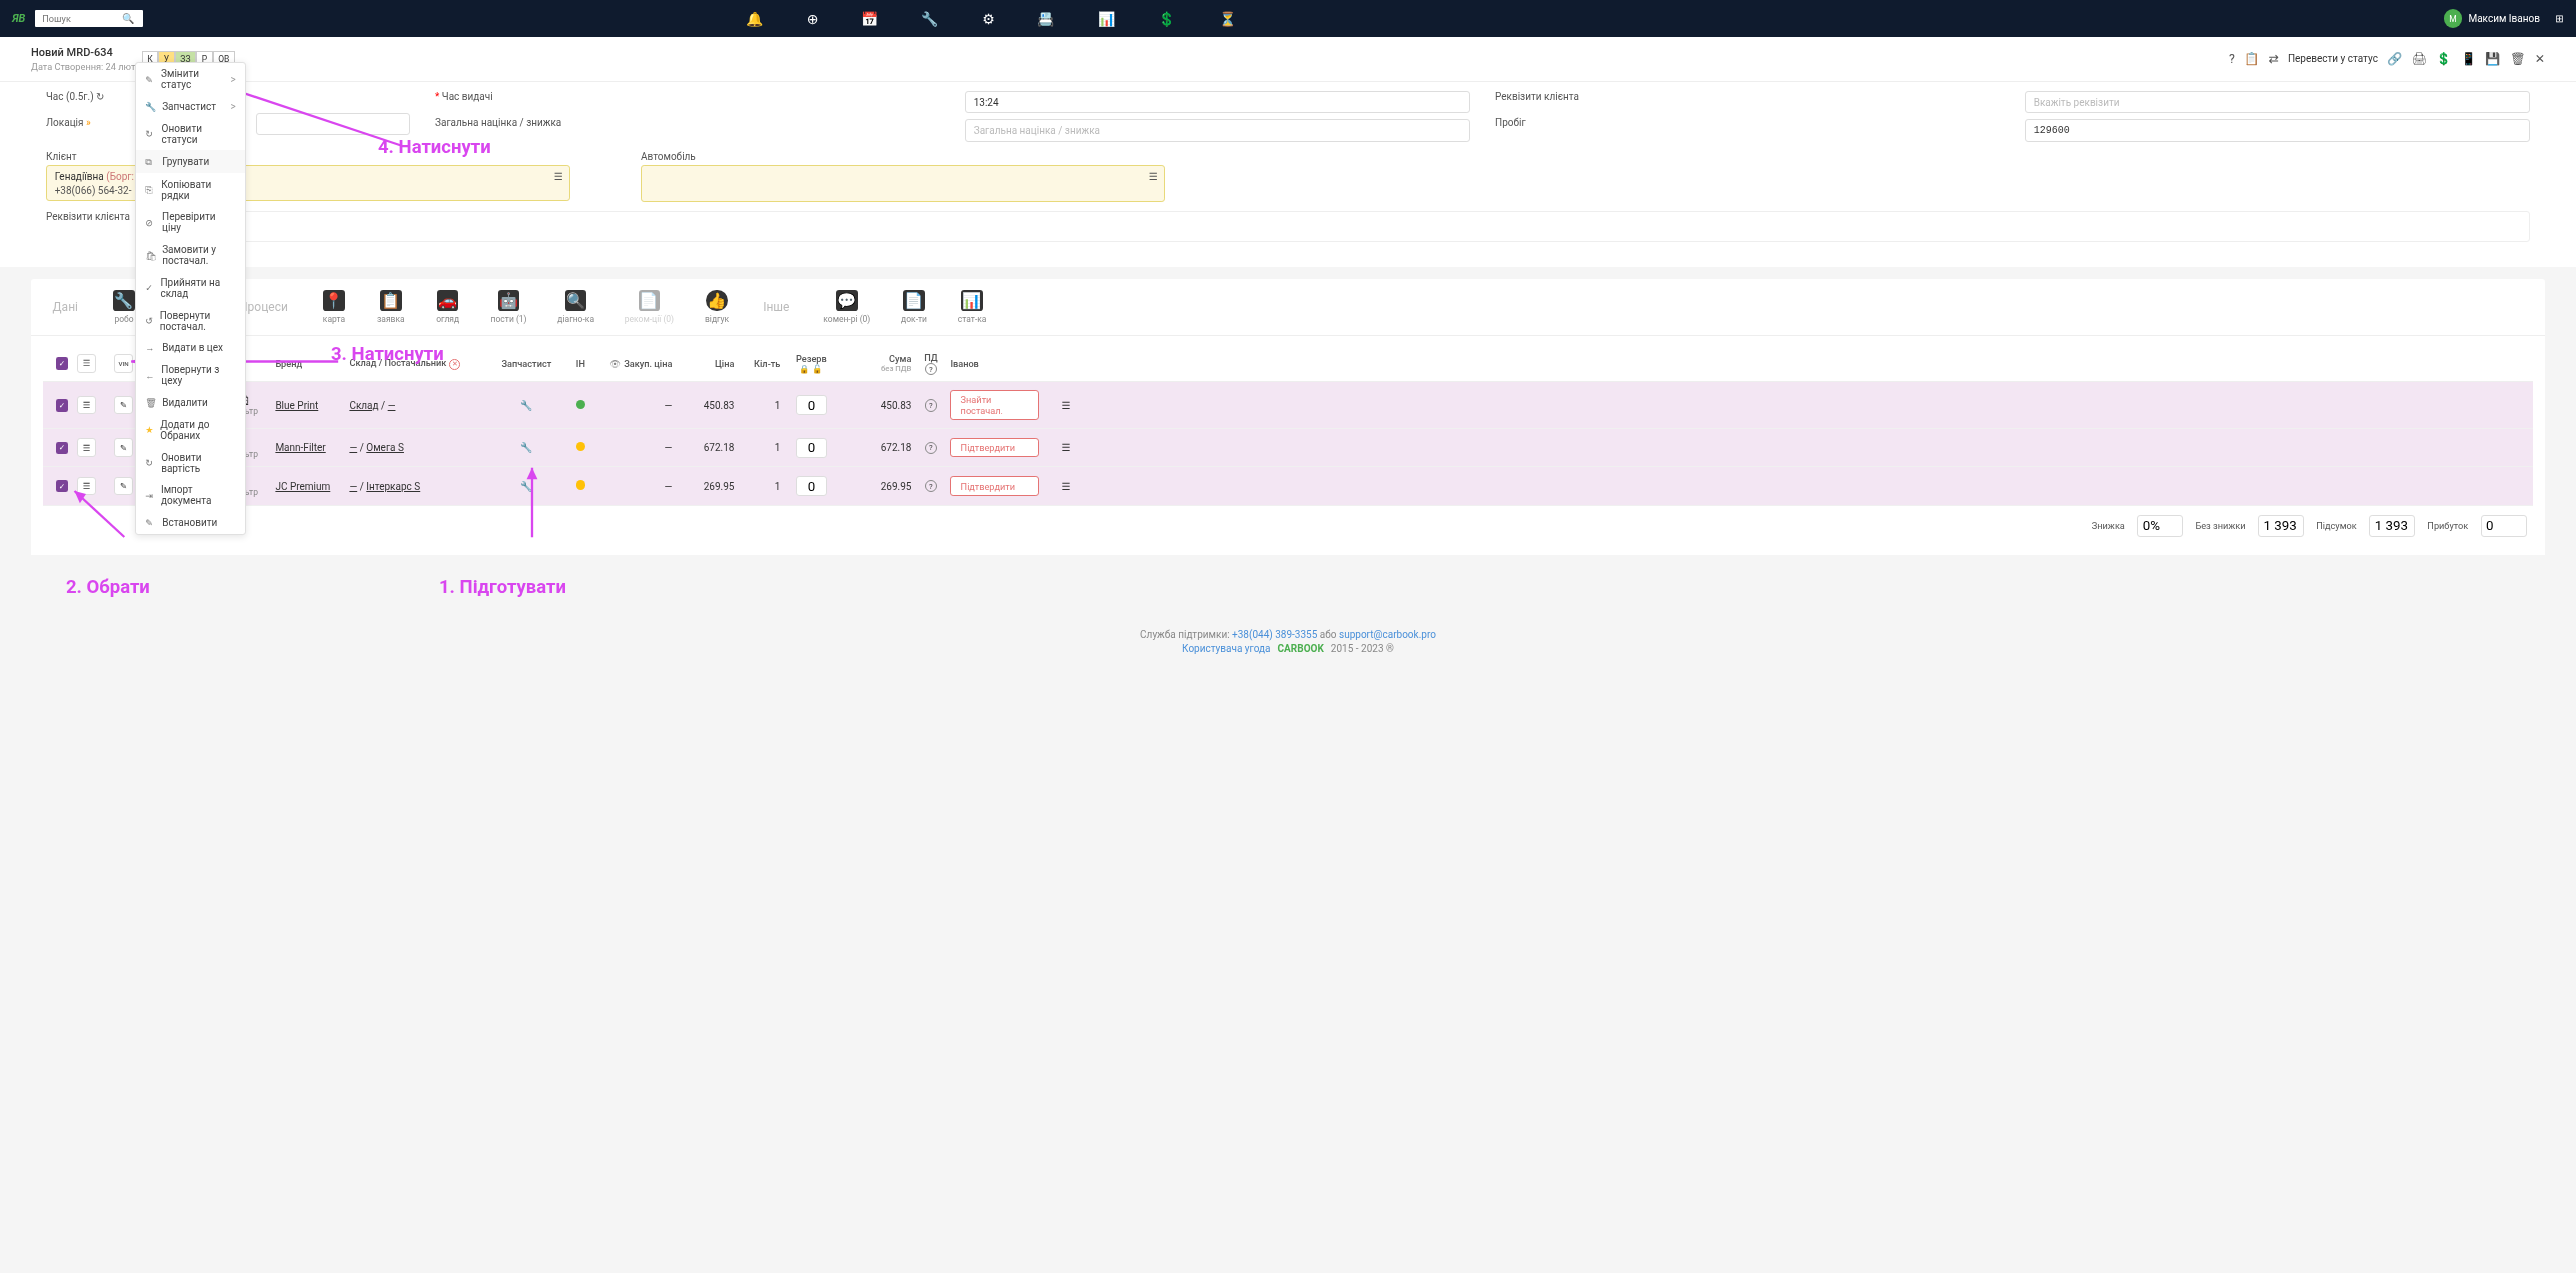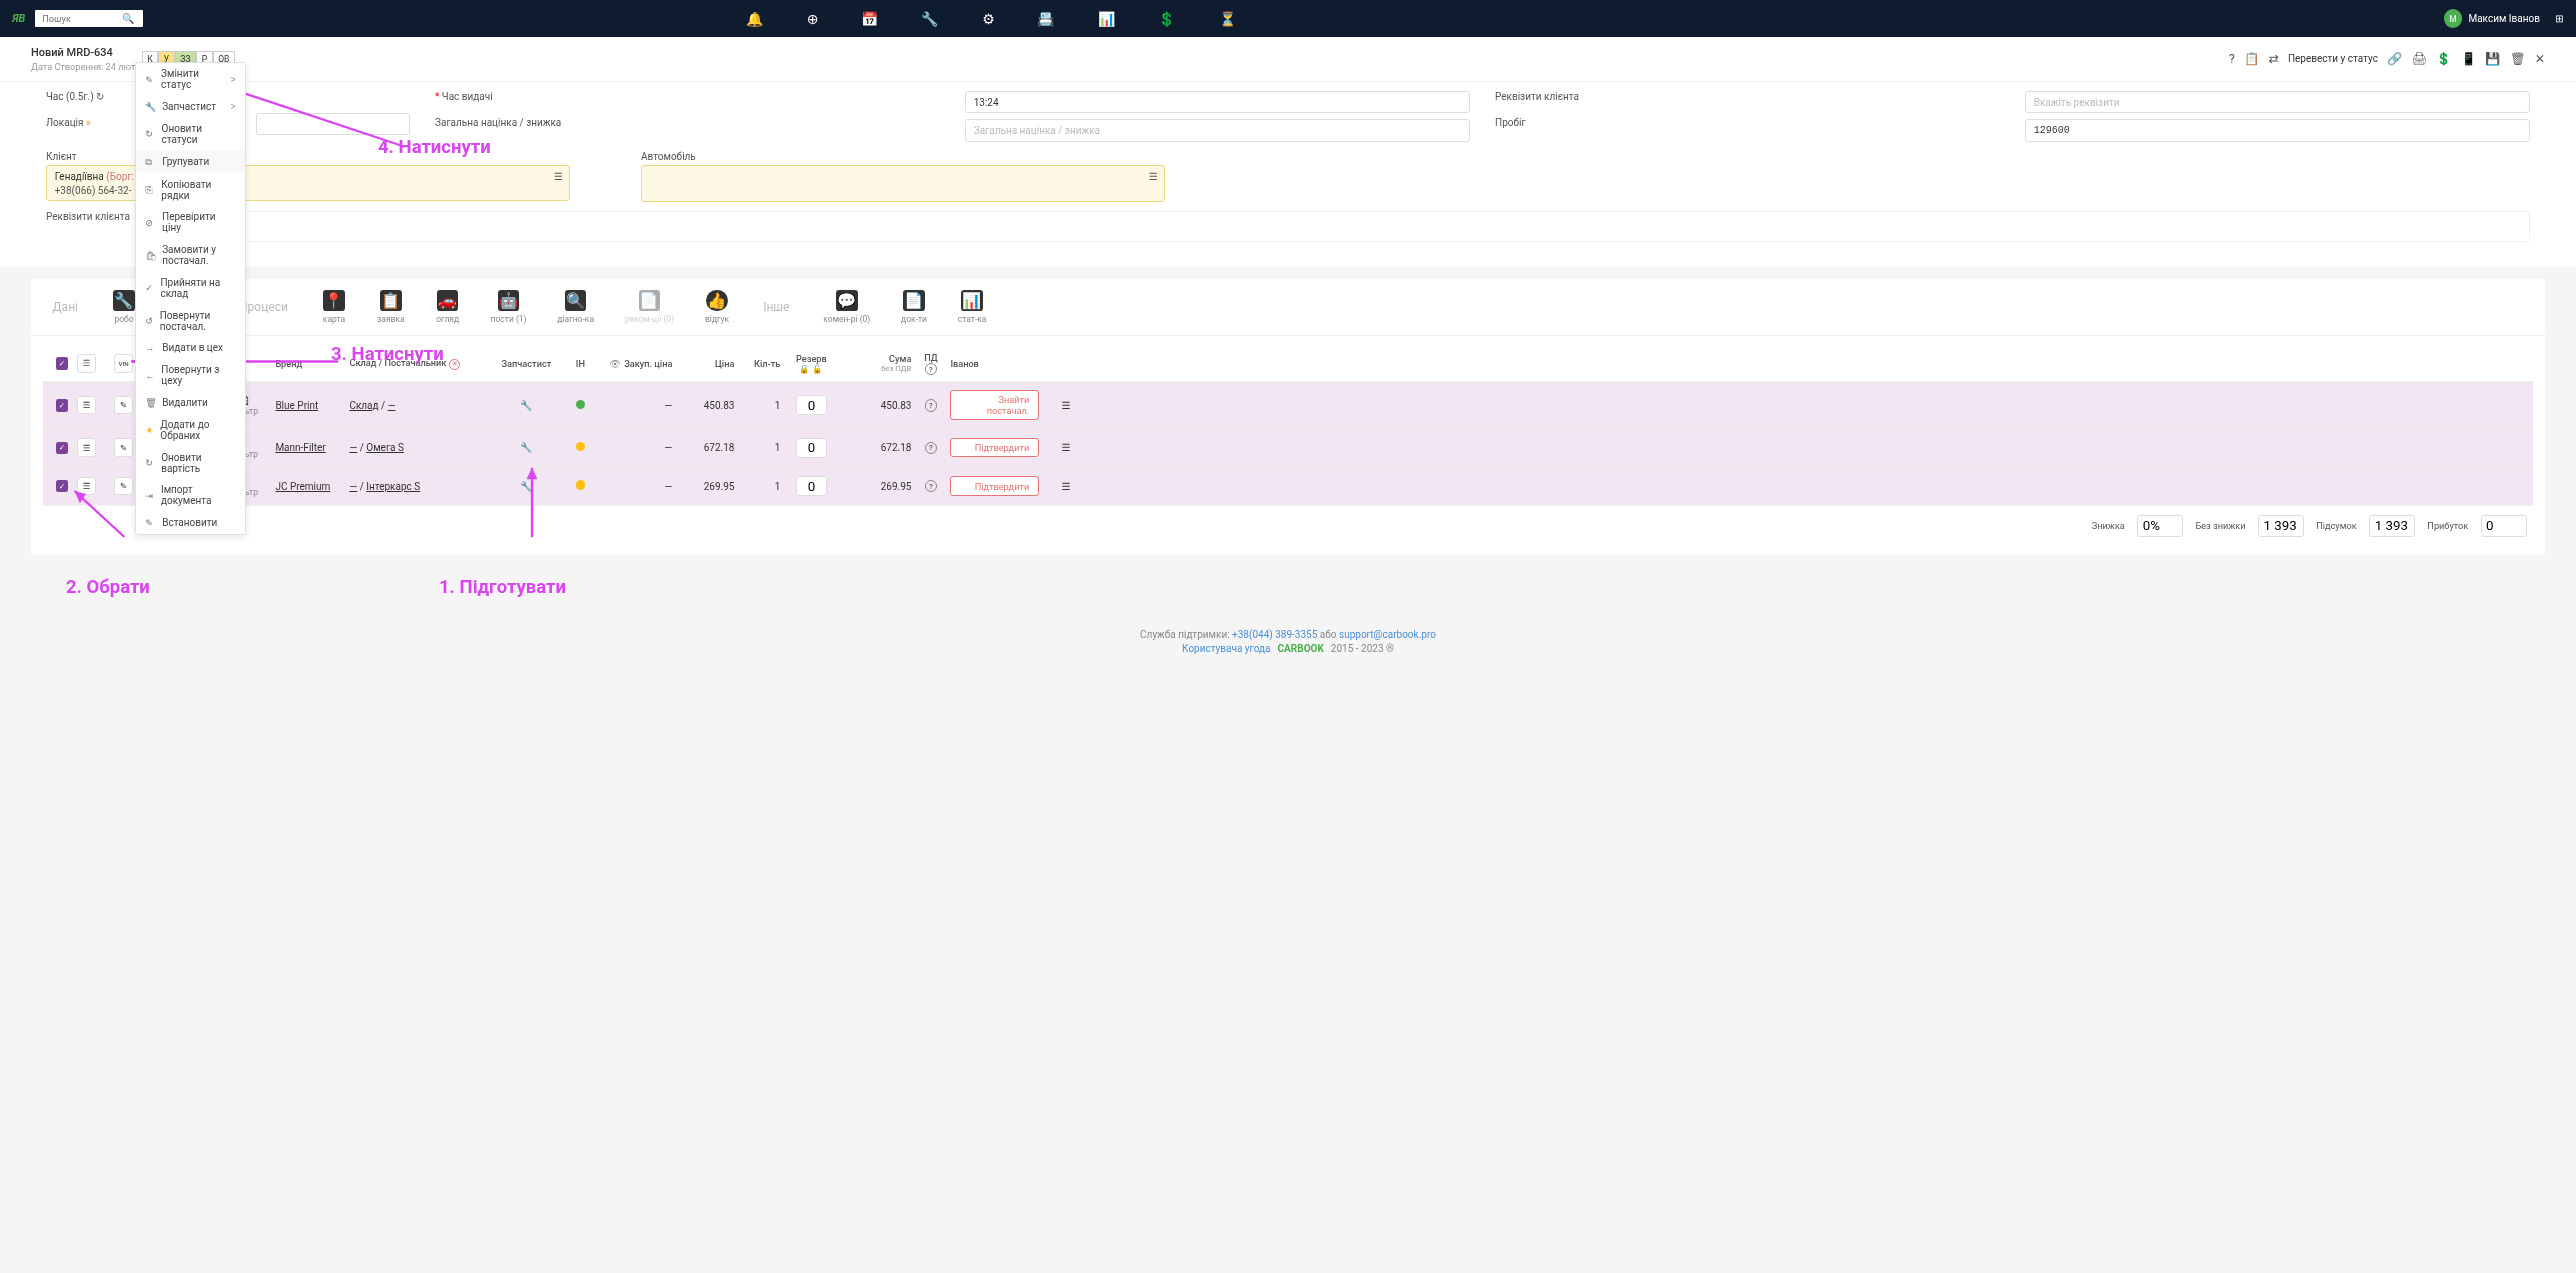--- a/index.html
+++ b/index.html
@@ -63,21 +63,21 @@
 .table-row{display:flex;align-items:center;padding:7.7px 3.1px;border-bottom:0.8px solid #f0f0f0;background:#f3e6f3}
 .checkbox{width:12.3px;height:12.3px;background:#7b4397;border-radius:2.3px;display:inline-flex;align-items:center;justify-content:center;color:#fff;font-size:7.7px}
 .mini-btn{border:0.8px solid #ddd;background:#fff;border-radius:3.1px;width:18.5px;height:18.5px;display:inline-flex;align-items:center;justify-content:center;cursor:pointer;margin-right:3.1px;font-size:8.5px}
 .code-link{font-weight:600;text-decoration:underline;font-size:10px}
 .code-sub{color:#888;font-size:8.5px}
 .brand-link{text-decoration:underline;color:#333}
 .supplier-link{text-decoration:underline;color:#333}
 .dot{width:9.2px;height:9.2px;border-radius:50%;display:inline-block}
 .dot.green{background:#4caf50}
 .dot.yellow{background:#ffc107}
-.status-btn{border:0.8px solid #e57373;color:#e57373;background:#fff;padding:3.1px 9.2px;border-radius:3.1px;font-size:9.2px;width:89px;text-align:right}
+.status-btn{border:0.8px solid #e57373;color:#e57373;background:#fff;padding:3.1px 9.2px;border-radius:3.1px;font-size:9.2px;width:89px;text-align:left}
 .reserve-input{width:31px;text-align:center;border:0.8px solid #ddd;border-radius:3.1px;padding:1.5px}
 .totals-row{display:flex;justify-content:flex-end;gap:12.3px;padding:9.2px 6.2px;align-items:center;font-size:9.2px;color:#555}
 .totals-row input{width:46px;border:0.8px solid #ddd;border-radius:3.1px;padding:2.3px 4.6px;text-align:left}
 .context-menu{position:absolute;top:25px;left:135px;background:#fff;border:0.8px solid #e0e0e0;border-radius:3.1px;box-shadow:0 1.5px 7.7px rgba(0,0,0,.1);width:111px;z-index:100;font-size:10px}
 .menu-item{padding:5.4px 9.2px;cursor:pointer;display:flex;align-items:center;gap:6.2px;color:#444}
 .menu-icon{width:10.8px;color:#777;font-size:9.2px}
 .menu-item .sub{margin-left:auto;color:#999}
 .menu-item.highlight{background:#f8f8f8}
 .menu-item.star .menu-icon{color:#fbc02d}
 .footer{text-align:center;padding:15.4px;color:#888;font-size:10px}

